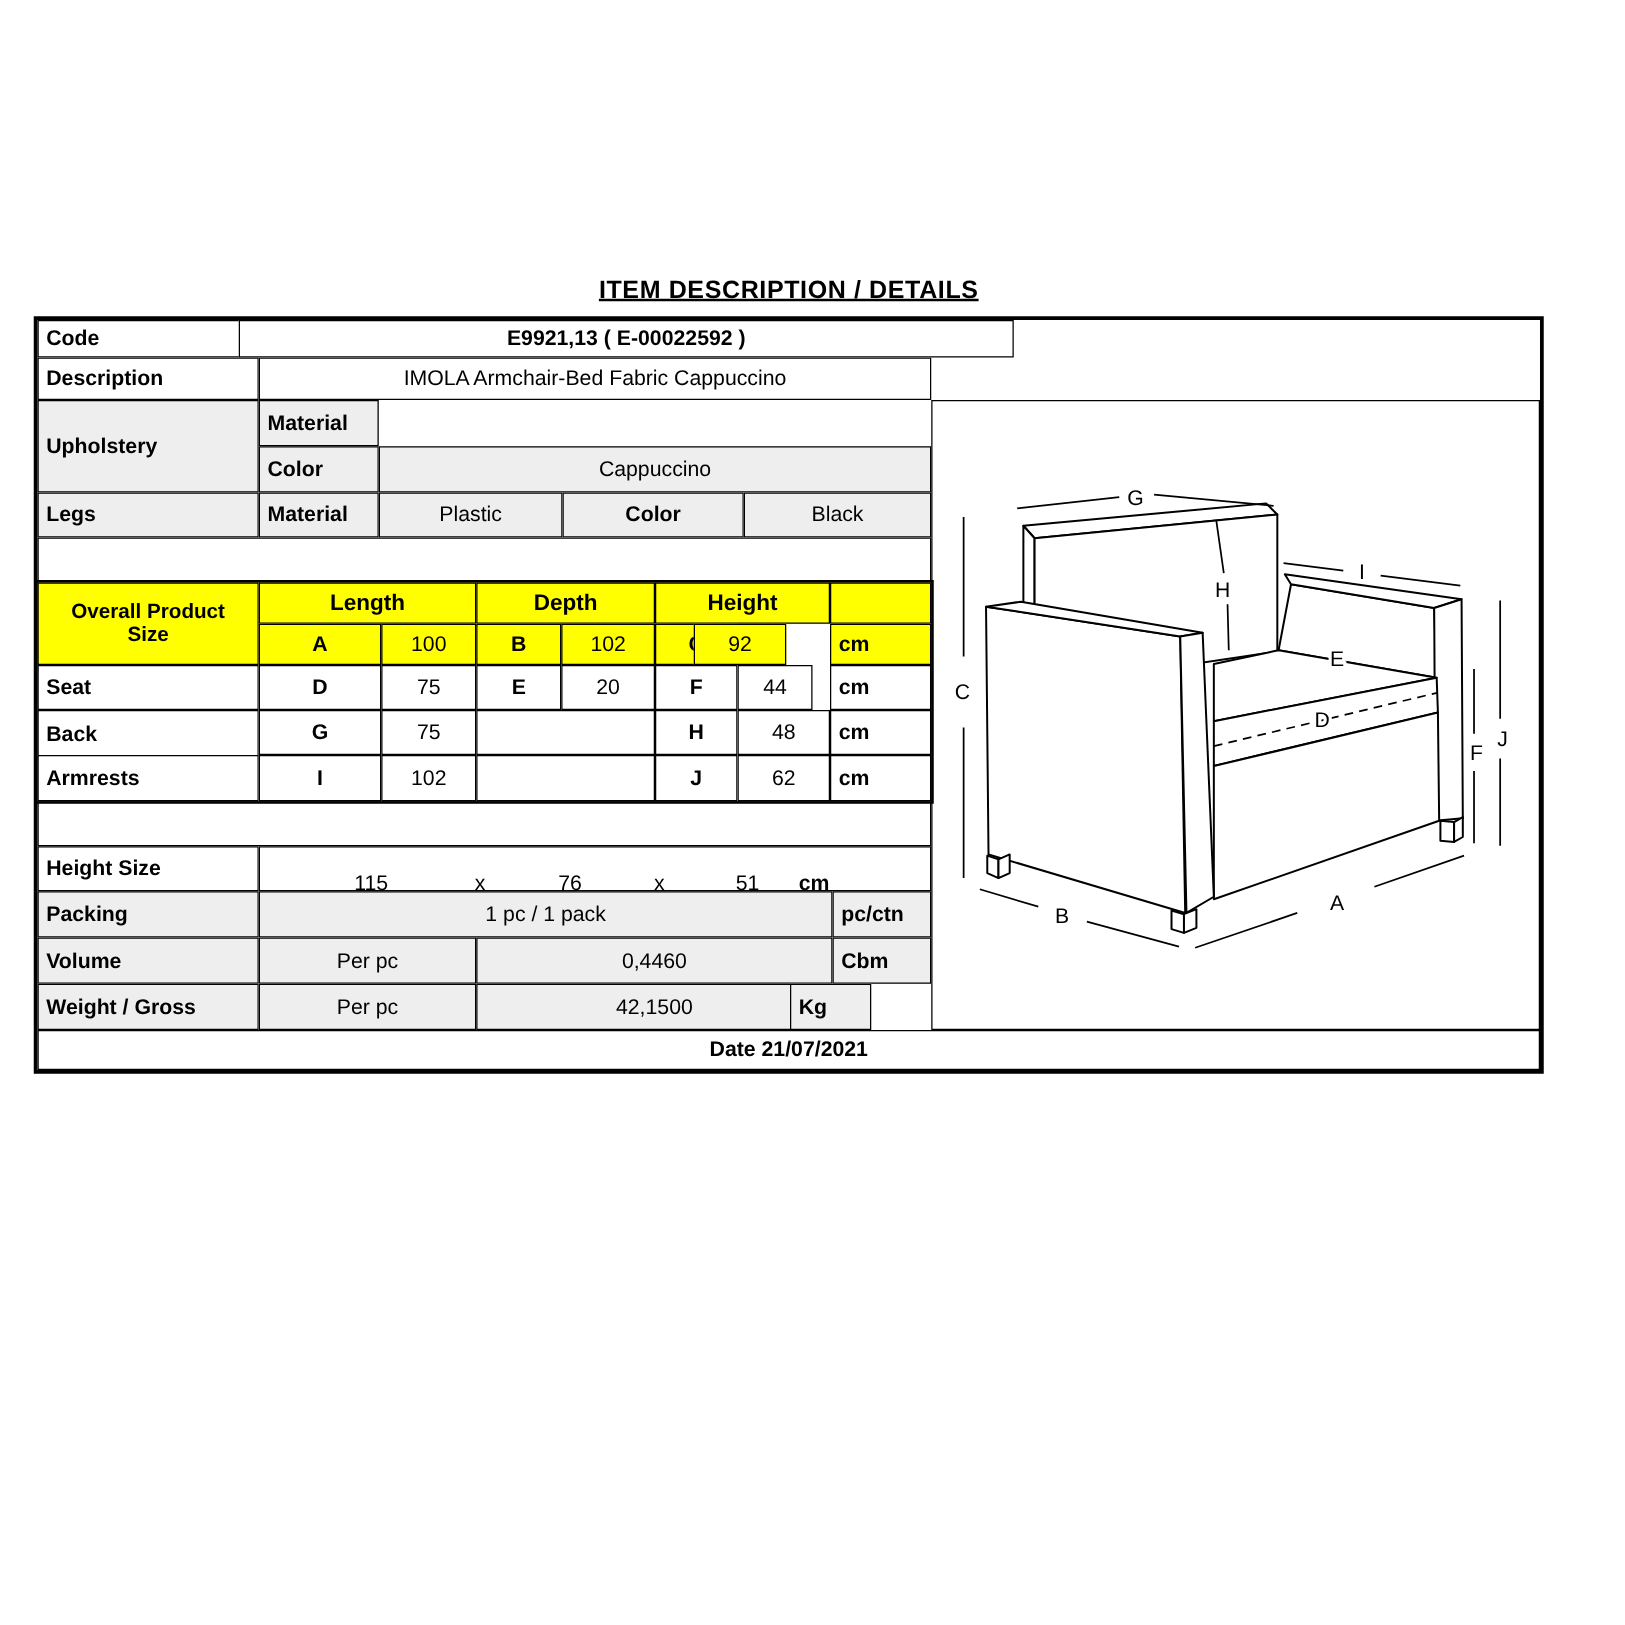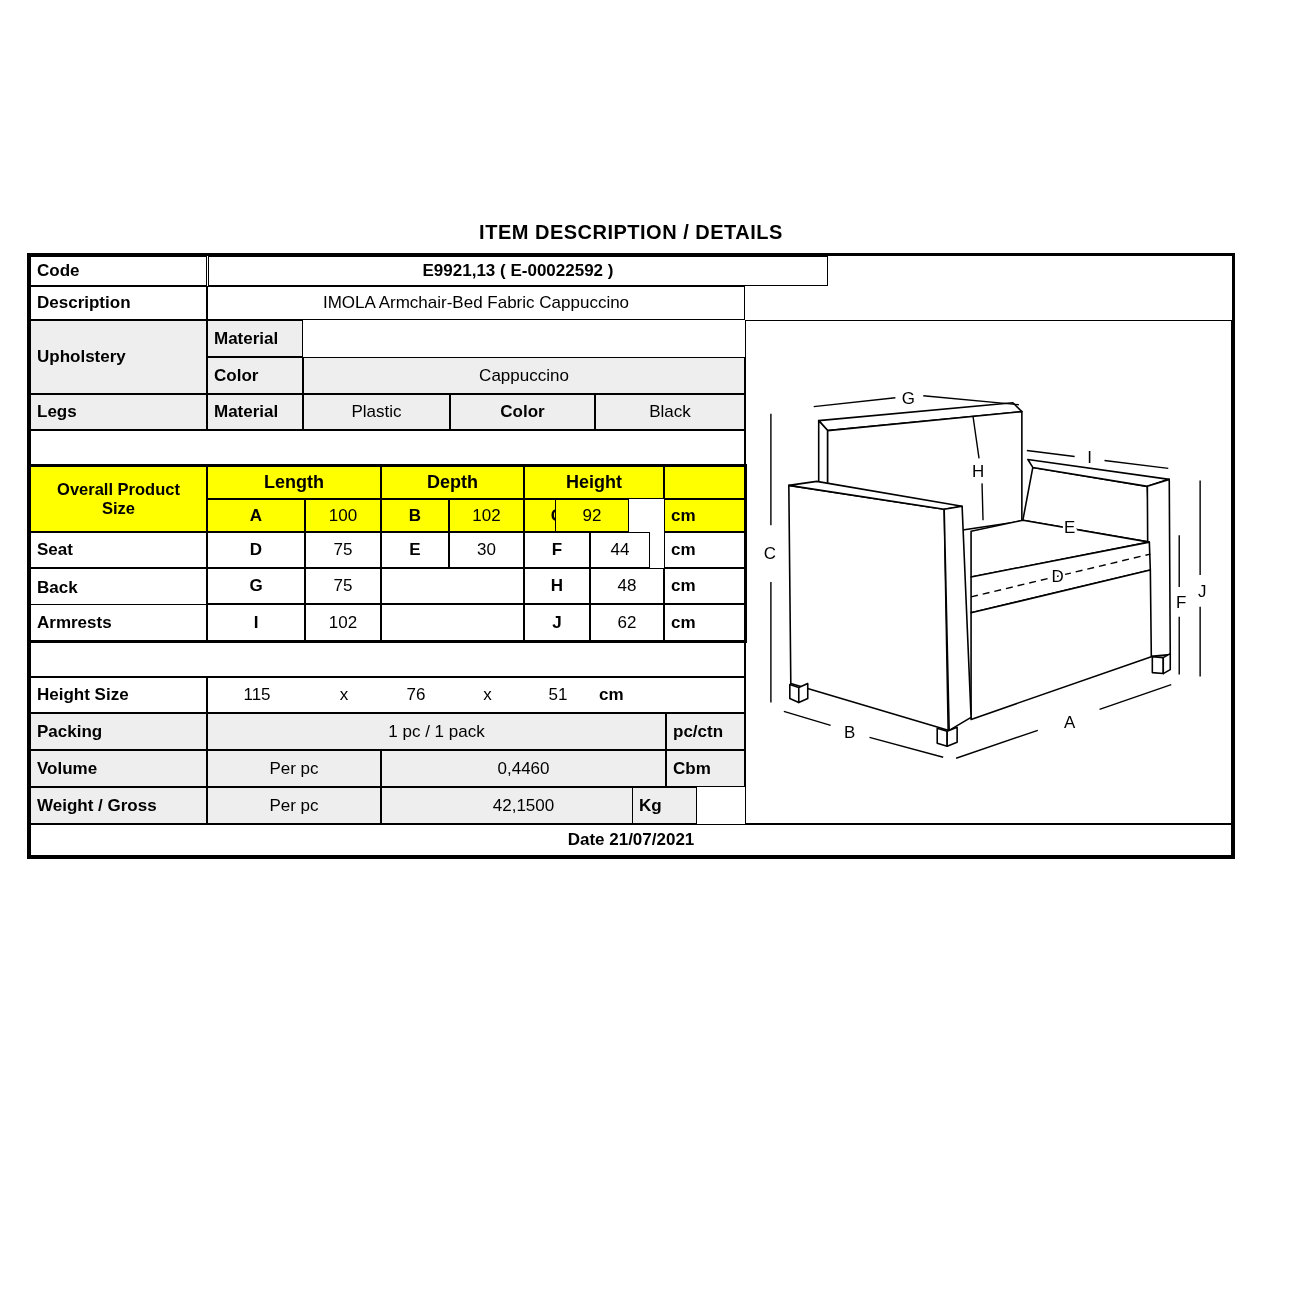--- a/index.html
+++ b/index.html
@@ -2,56 +2,56 @@
 <html><head>
 <meta charset="utf-8">
 <style>
   html,body{margin:0;padding:0;background:#fff;}
   .canvas{
     position:relative;width:1300px;height:1300px;background:#ffffff;
     font-family:"Liberation Sans", sans-serif;color:#000;overflow:hidden;
   }
   .sheet-title{
     position:absolute;left:30px;top:221px;width:1202px;height:26px;
-    text-align:center;font-size:20px;font-weight:bold;letter-spacing:.5px;
+    text-align:center;font-size:20px;font-weight:bold;letter-spacing:.5px;text-decoration:underline;
   }
   .cell{
     position:absolute;box-sizing:border-box;border:1px solid #000;
     display:flex;align-items:center;font-size:17px;background:#fff;
   }
   .lbl{font-weight:bold;padding-left:6px;justify-content:flex-start;}
   .ctr{justify-content:center;}
   .bold{font-weight:bold;}
   .gray{background:#eeeeee;}
   .yellow{background:#ffff00;}
   .unit{font-weight:bold;padding-left:6px;justify-content:flex-start;}
   .twoline{flex-direction:column;justify-content:center;line-height:1.15;}
   .outer-border{
     position:absolute;left:27px;top:253px;width:1208px;height:606px;
     border:3px solid #000;box-sizing:border-box;pointer-events:none;
   }
   .size-border{
     position:absolute;left:28px;top:464px;width:719px;height:179px;
     border:2px solid #000;box-sizing:border-box;pointer-events:none;
   }
-  .pack-span{position:absolute;top:0;height:100%;display:flex;align-items:center;justify-content:center;}
+  .pack-span{position:absolute;top:12px;height:100%;display:flex;align-items:center;justify-content:center;margin-left:40px;}
   .pack-unit{justify-content:flex-start;padding-left:8px;font-weight:bold;}
   .drawing-area{position:absolute;left:745px;top:320px;width:487px;height:504px;
     box-sizing:border-box;border:1px solid #000;background:#fff;}
   svg text{font-family:"Liberation Sans", sans-serif;}
 </style>
 </head>
 <body>
 
 <div class="canvas">
 
   <div class="sheet-title">ITEM DESCRIPTION / DETAILS</div>
 
   <div class="cell lbl" style="left:30px;top:256px;width:177px;height:30px">Code</div>
-  <div class="cell ctr bold" style="left:208px;top:256px;width:620px;height:30px">E9921,13 ( E-00022592 )</div>
+  <div class="cell ctr bold" style="left:191px;top:256px;width:620px;height:30px">E9921,13 ( E-00022592 )</div>
 
   <div class="cell lbl" style="left:30px;top:286px;width:177px;height:34px">Description</div>
   <div class="cell ctr" style="left:207px;top:286px;width:538px;height:34px">IMOLA Armchair-Bed Fabric Cappuccino</div>
 
   <div class="cell lbl gray" style="left:30px;top:320px;width:177px;height:74px">Upholstery</div>
   <div class="cell lbl gray" style="left:207px;top:320px;width:96px;height:37px">Material</div>
   <div class="cell lbl gray" style="left:207px;top:357px;width:96px;height:37px">Color</div>
   <div class="cell ctr gray" style="left:303px;top:357px;width:442px;height:37px">Cappuccino</div>
 
   <div class="cell lbl gray" style="left:30px;top:394px;width:177px;height:36px">Legs</div>
@@ -76,21 +76,21 @@
   <div class="cell ctr yellow bold" style="left:381px;top:499px;width:68px;height:33px">B</div>
   <div class="cell ctr yellow" style="left:449px;top:499px;width:75px;height:33px">102</div>
   <div class="cell ctr yellow bold" style="left:524px;top:499px;width:66px;height:33px">C</div>
   <div class="cell ctr yellow" style="left:555px;top:499px;width:74px;height:33px">92</div>
   <div class="cell unit yellow" style="left:664px;top:499px;width:81px;height:33px">cm</div>
 
   <div class="cell lbl" style="left:30px;top:532px;width:177px;height:36px">Seat</div>
   <div class="cell ctr bold" style="left:207px;top:532px;width:98px;height:36px">D</div>
   <div class="cell ctr" style="left:305px;top:532px;width:76px;height:36px">75</div>
   <div class="cell ctr bold" style="left:381px;top:532px;width:68px;height:36px">E</div>
-  <div class="cell ctr" style="left:449px;top:532px;width:75px;height:36px">30</div>
+  <div class="cell ctr" style="left:449px;top:532px;width:75px;height:36px">20</div>
   <div class="cell ctr bold" style="left:524px;top:532px;width:66px;height:36px">F</div>
   <div class="cell ctr" style="left:590px;top:532px;width:60px;height:36px">44</div>
   <div class="cell unit" style="left:664px;top:532px;width:81px;height:36px">cm</div>
 
   <div class="cell lbl" style="left:30px;top:568px;width:177px;height:40px">Back</div>
   <div class="cell ctr bold" style="left:207px;top:568px;width:98px;height:36px">G</div>
   <div class="cell ctr" style="left:305px;top:568px;width:76px;height:36px">75</div>
   <div class="cell" style="left:381px;top:568px;width:143px;height:36px"></div>
   <div class="cell ctr bold" style="left:524px;top:568px;width:66px;height:36px">H</div>
   <div class="cell ctr" style="left:590px;top:568px;width:74px;height:36px">48</div>

